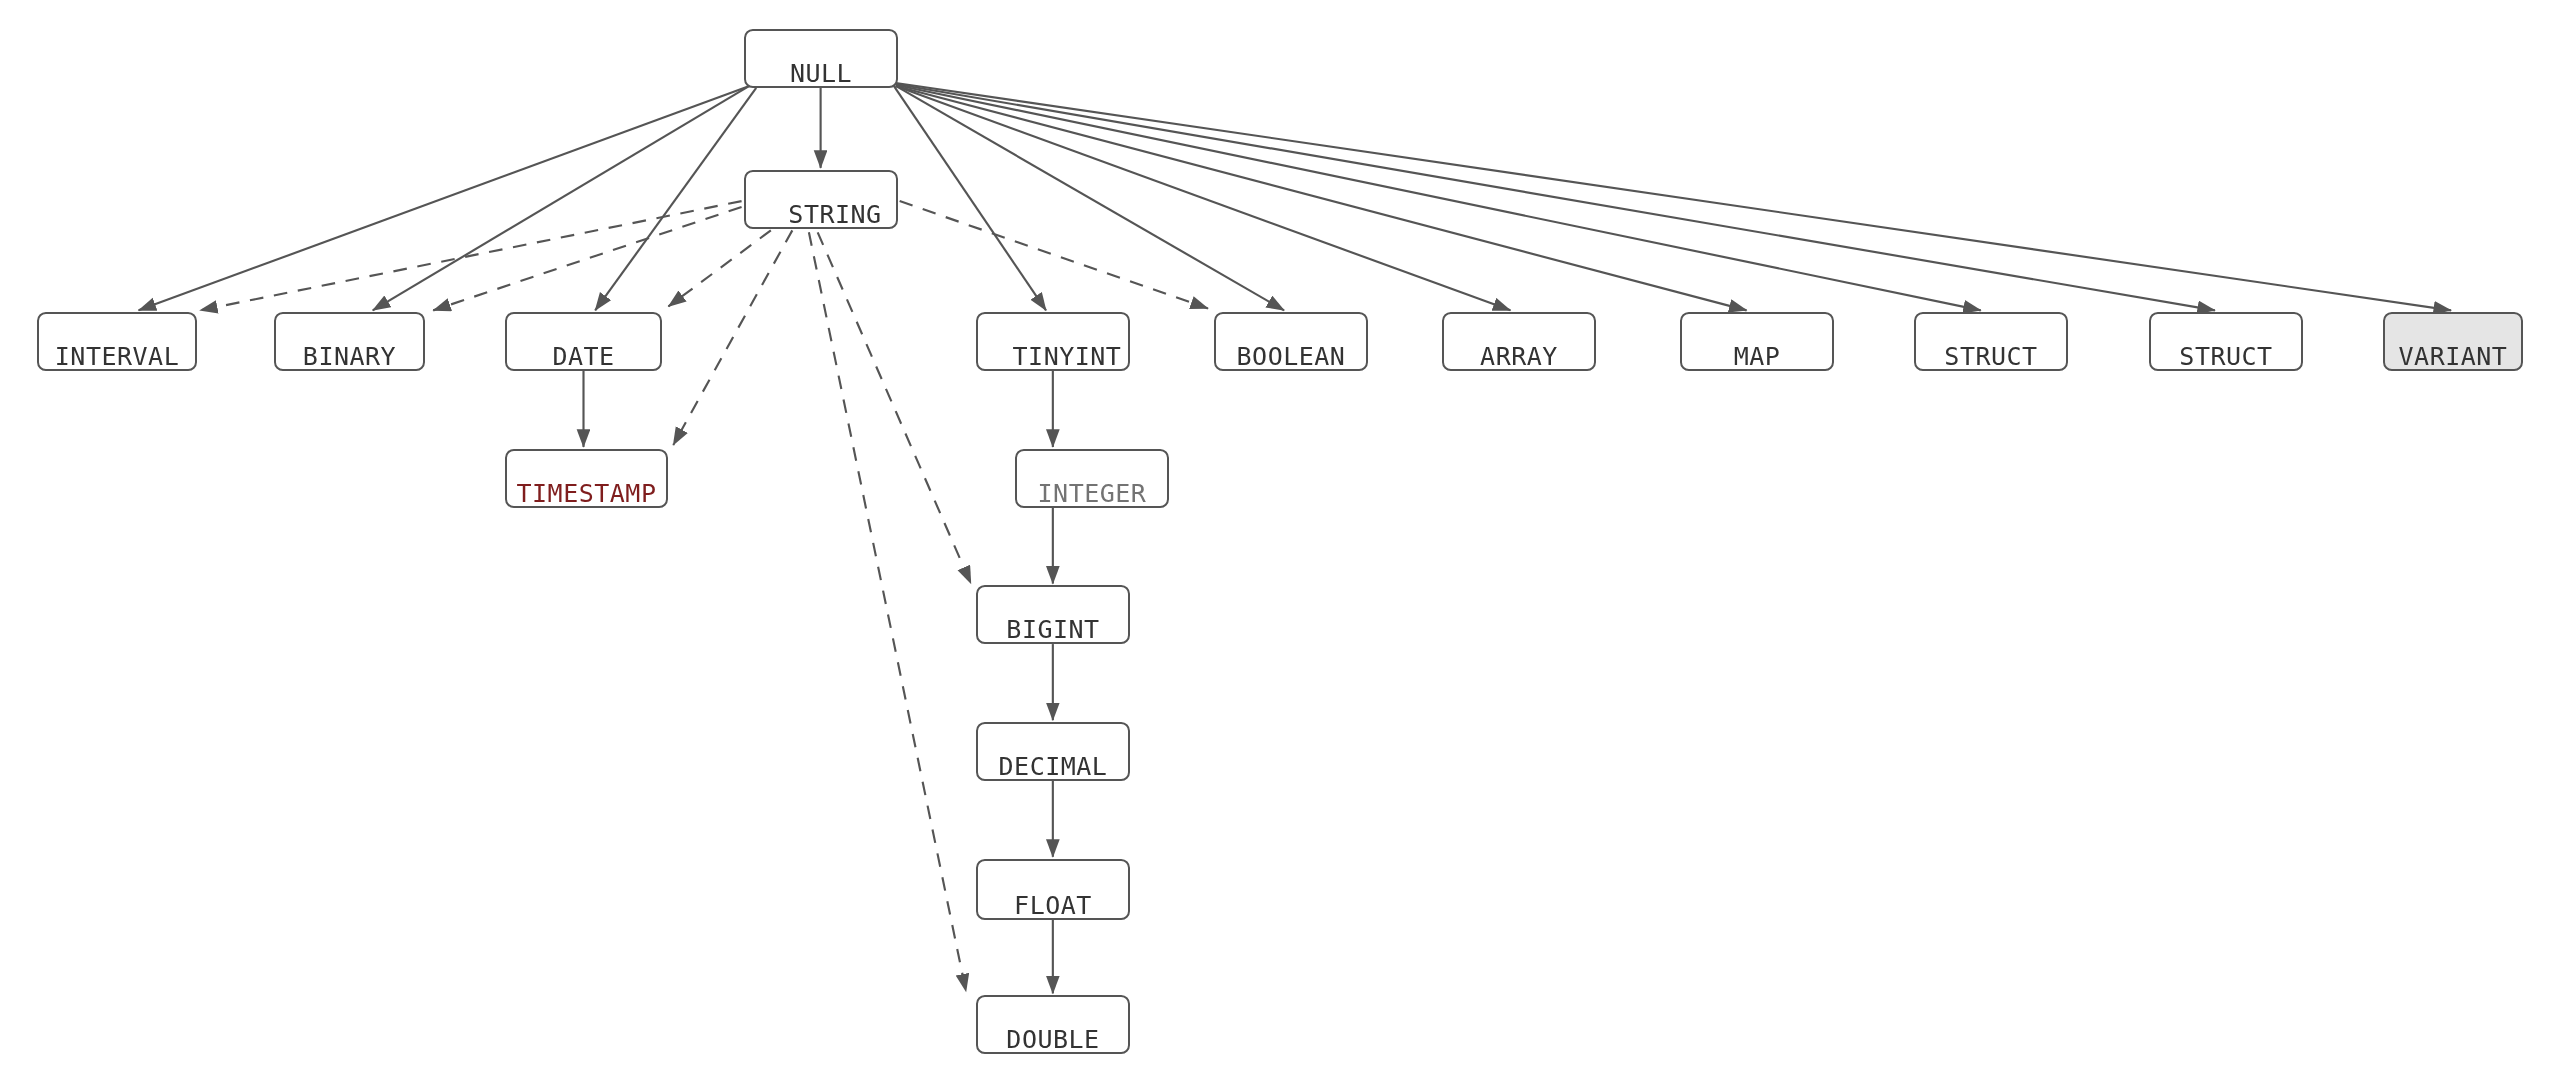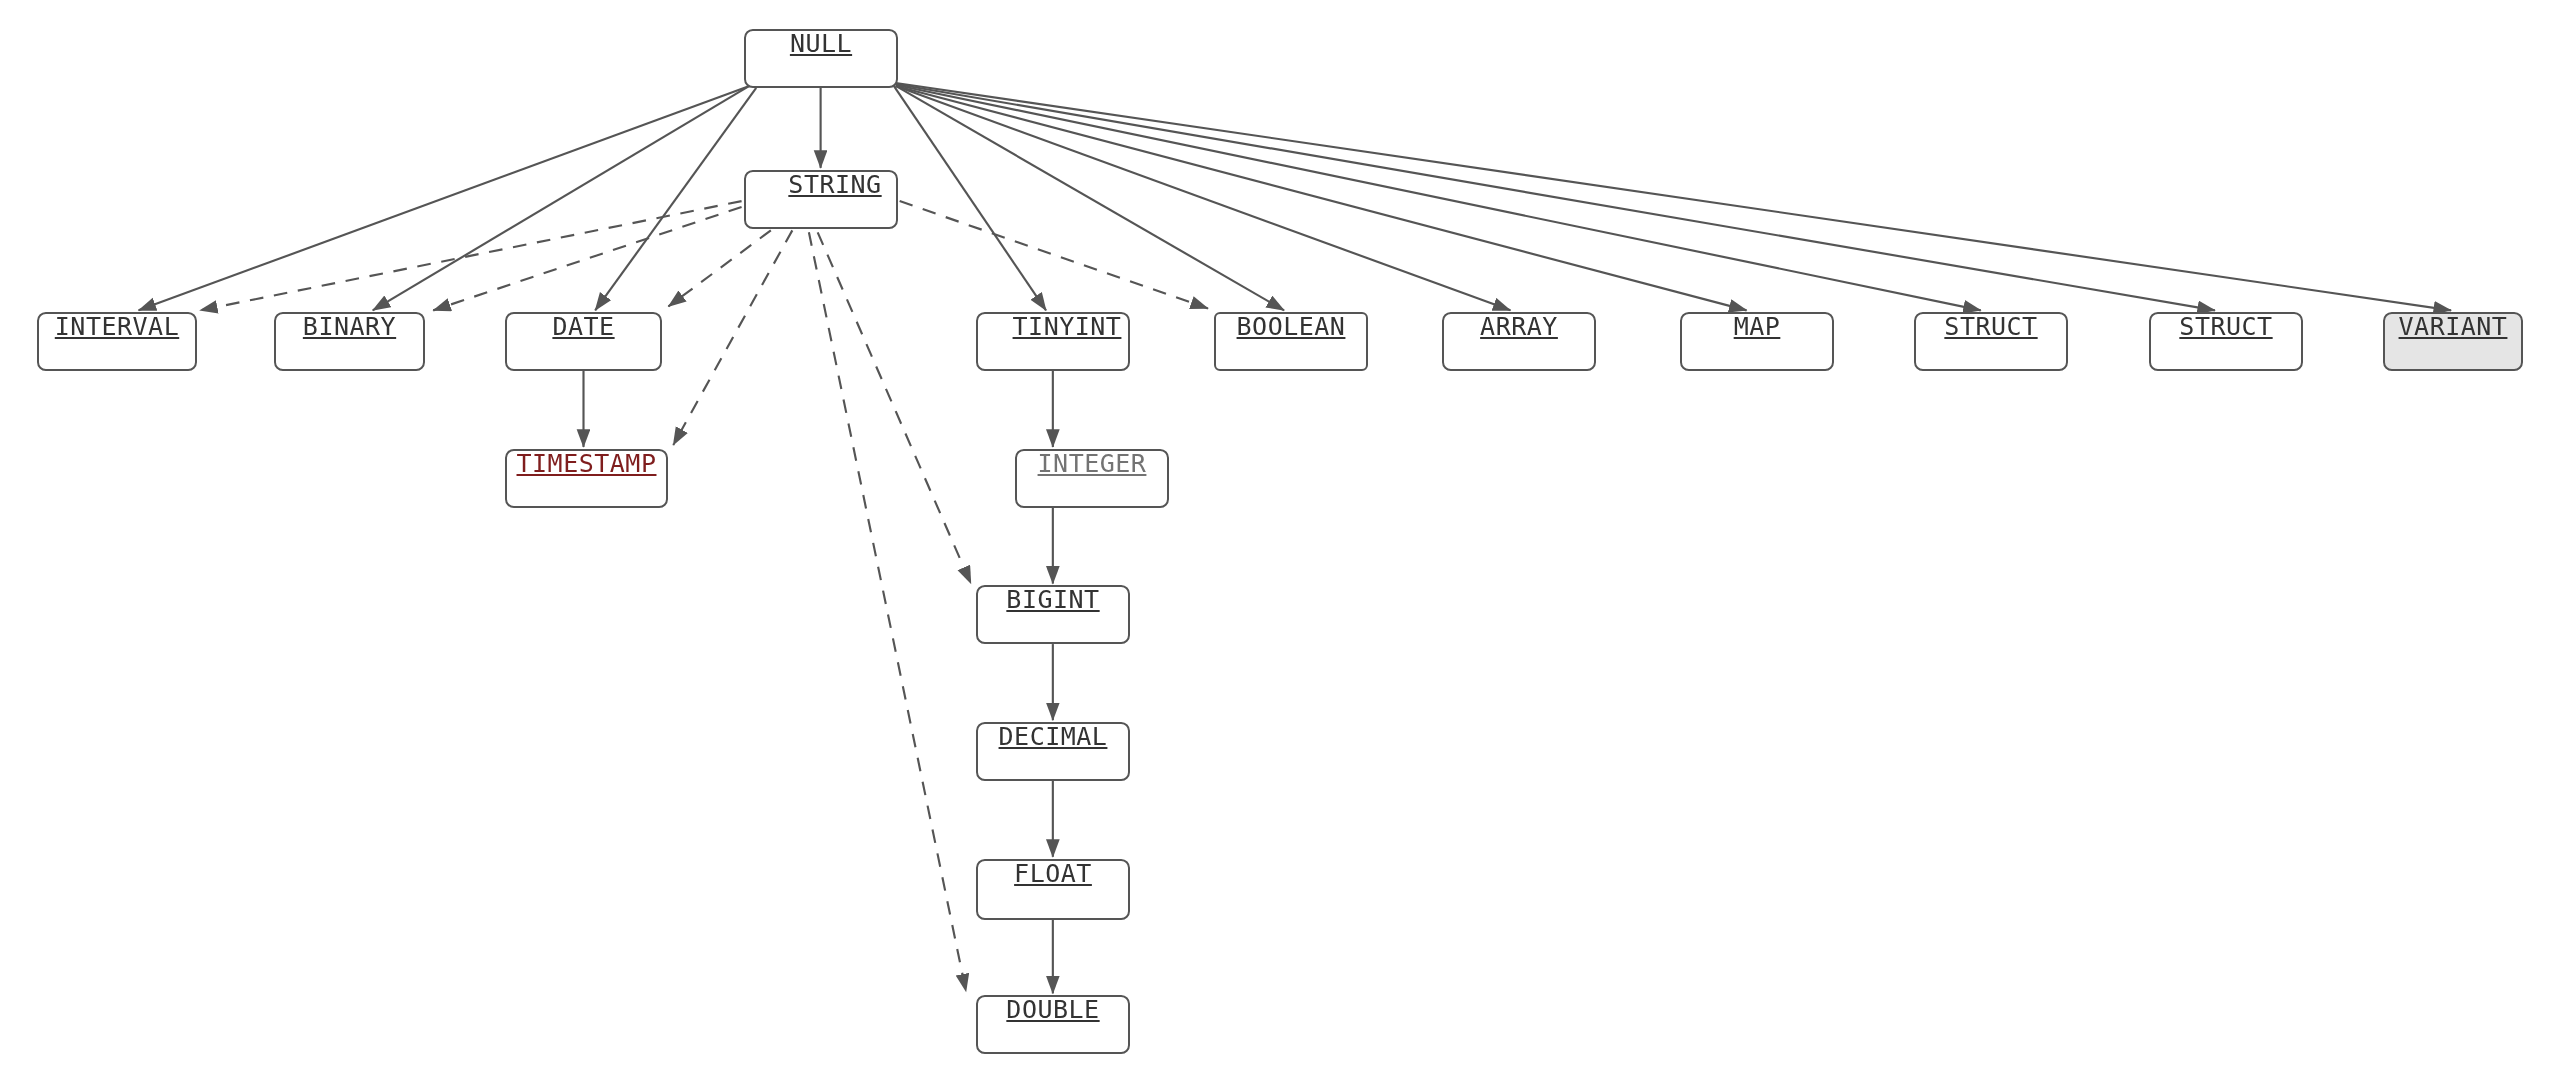--- a/index.html
+++ b/index.html
@@ -26,29 +26,28 @@
     height: 1093px;
     pointer-events: none;
   }
   .node {
     position: absolute;
     box-sizing: border-box;
     background: #ffffff;
     border: 2.4px solid #555555;
     border-radius: 8.8px;
     display: flex;
-    align-items: flex-start;
+    align-items: flex-end;
     justify-content: center;
     color: #333333;
     font-family: "DejaVu Sans Mono", "Liberation Mono", monospace;
     font-size: 25px;
     letter-spacing: 0.5px;
     white-space: nowrap;
     user-select: none;
-    text-decoration: underline;
   }
   .node-label {
     display: block;
     line-height: 1;
   }
 </style>
 </head>
 <body>
 
 <div id="canvas" style="width: 2576px; height: 1093px; background: rgb(255, 255, 255);">
@@ -99,21 +98,21 @@
       </div>
       <div class="node" style="left: 274px; top: 312px; width: 151px; height: 59px; border-color: rgb(85, 85, 85); background: rgb(255, 255, 255); color: rgb(51, 51, 51);">
         <span class="node-label">BINARY</span>
       </div>
       <div class="node" style="left: 505px; top: 312px; width: 157px; height: 59px; border-color: rgb(85, 85, 85); background: rgb(255, 255, 255); color: rgb(51, 51, 51);">
         <span class="node-label">DATE</span>
       </div>
       <div class="node" style="left: 976px; top: 312px; width: 154px; height: 59px; border-color: rgb(85, 85, 85); background: rgb(255, 255, 255); color: rgb(51, 51, 51); padding-left: 28px;">
         <span class="node-label">TINYINT</span>
       </div>
-      <div class="node" style="left: 1214px; top: 312px; width: 154px; height: 59px; border-color: rgb(85, 85, 85); background: rgb(255, 255, 255); color: rgb(51, 51, 51); border-radius: 6px;">
+      <div class="node" style="left: 1214px; top: 312px; width: 154px; height: 59px; border-color: rgb(85, 85, 85); background: rgb(255, 255, 255); color: rgb(51, 51, 51);">
         <span class="node-label">BOOLEAN</span>
       </div>
       <div class="node" style="left: 1442px; top: 312px; width: 154px; height: 59px; border-color: rgb(85, 85, 85); background: rgb(255, 255, 255); color: rgb(51, 51, 51);">
         <span class="node-label">ARRAY</span>
       </div>
       <div class="node" style="left: 1680px; top: 312px; width: 154px; height: 59px; border-color: rgb(85, 85, 85); background: rgb(255, 255, 255); color: rgb(51, 51, 51);">
         <span class="node-label">MAP</span>
       </div>
       <div class="node" style="left: 1914px; top: 312px; width: 154px; height: 59px; border-color: rgb(85, 85, 85); background: rgb(255, 255, 255); color: rgb(51, 51, 51);">
         <span class="node-label">STRUCT</span>

